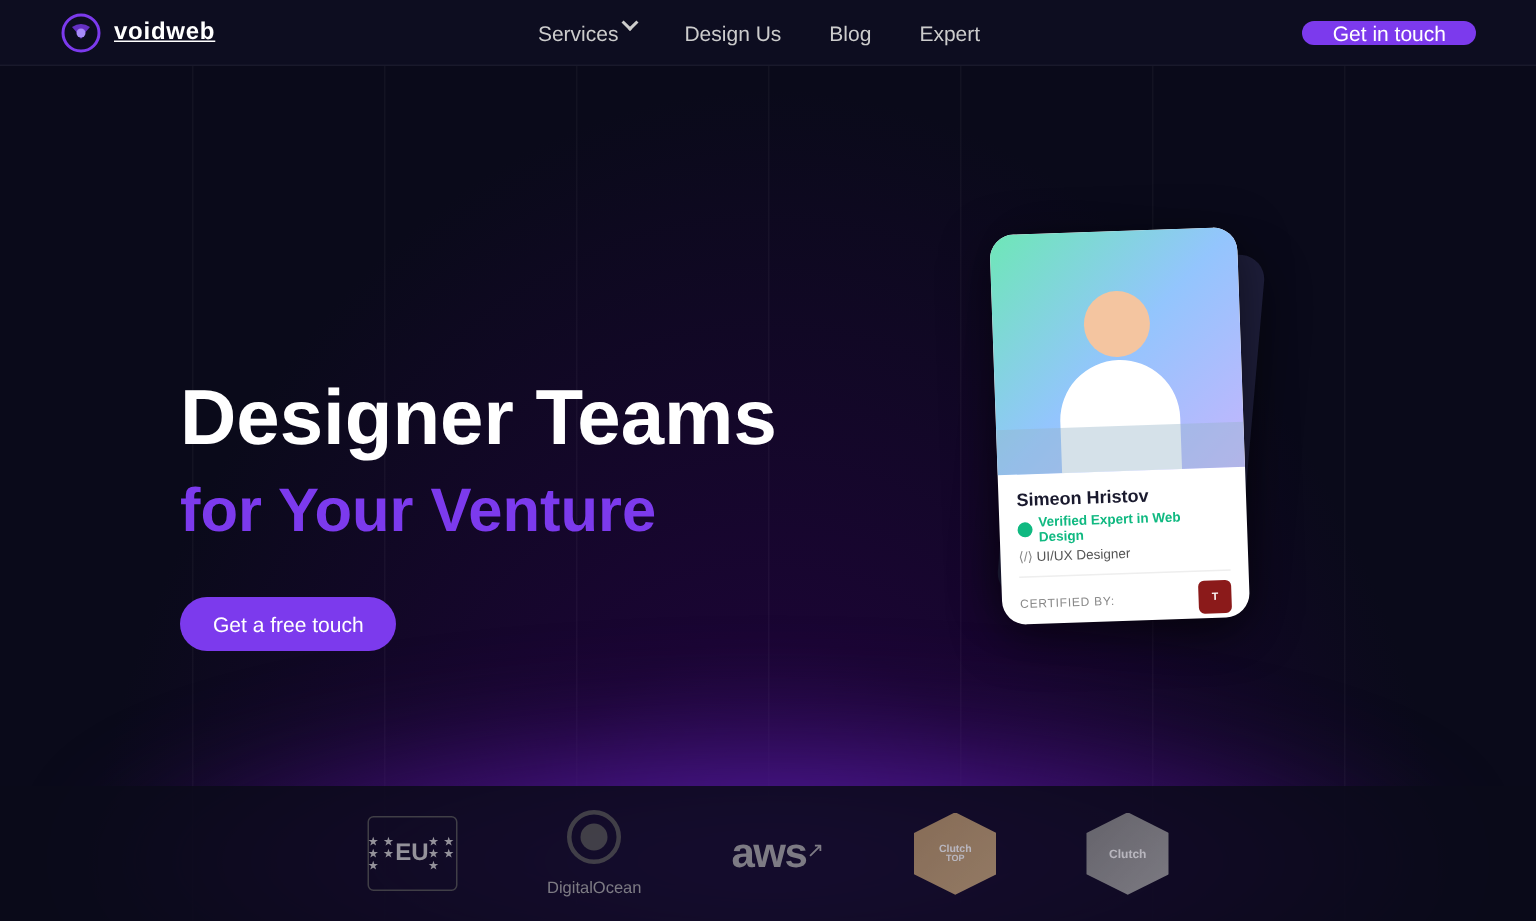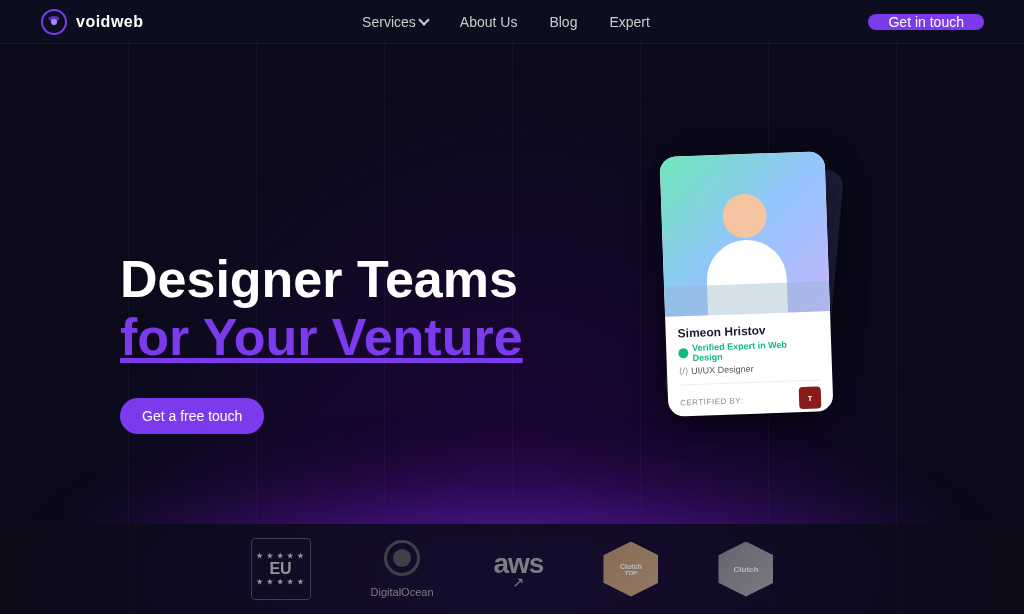--- a/index.html
+++ b/index.html
@@ -32,32 +32,32 @@
     }
     .nav-logo-icon {
       width: 28px;
       height: 28px;
     }
     .nav-logo-text {
       color: #fff;
       font-size: 16px;
       font-weight: 600;
       letter-spacing: 0.5px;
+      text-decoration: underline;
     }
     .nav-links {
       display: flex;
       align-items: center;
       gap: 32px;
     }
     .nav-link {
       color: #ccc;
       font-size: 14px;
       cursor: pointer;
       display: flex;
-      align-items: center;
       gap: 4px;
     }
     .nav-cta {
       background: #7c3aed;
       color: #fff;
       border: none;
       padding: 0 20px;
       border-radius: 20px;
       font-size: 14px;
       cursor: pointer;
@@ -118,23 +118,22 @@
     }
 
     .hero-title {
       font-size: 52px;
       font-weight: 800;
       line-height: 1.1;
       color: #fff;
     }
     .hero-title-accent {
       color: #7c3aed;
-      font-size: 52px;
+      font-size: 41px;
       font-weight: 800;
-      text-decoration: underline;
     }
 
     .hero-subtitle {
       margin-top: 20px;
       font-size: 14px;
       color: #aaa;
       line-height: 1.6;
       max-width: 370px;
     }
 
@@ -305,27 +304,27 @@
     }
     .logo-item {
       display: flex;
       flex-direction: column;
       align-items: center;
       gap: 6px;
       opacity: 0.7;
     }
     .logo-eu {
       width: 60px;
-      height: 62px;
+      height: 50px;
       border: 1px solid #555;
       border-radius: 4px;
       display: flex;
       align-items: center;
       justify-content: center;
-      flex-direction: column;
+      flex-direction: row;
       color: #ccc;
       font-size: 14px;
       font-weight: 700;
     }
     .logo-stars {
       font-size: 7px;
       letter-spacing: 1px;
       color: #ccc;
     }
     .do-icon {
@@ -413,21 +412,21 @@
     </svg>
     <span class="nav-logo-text">voidweb</span>
   </div>
 
   <div class="nav-links">
     <span class="nav-link">
       <span>Services</span>
       <span class="chevron"></span>
     </span>
     <span class="nav-link">
-      <span>About Us</span>
+      <span>Design Us</span>
     </span>
     <span class="nav-link">
       <span>Blog</span>
     </span>
     <span class="nav-link">
       <span>Expert</span>
     </span>
   </div>
 
   <button class="nav-cta">Get in touch</button>
@@ -506,21 +505,21 @@
     </div>
 
     <div class="logo-item">
       <div class="do-icon">
         <div class="do-inner"></div>
       </div>
       <span class="logo-text">DigitalOcean</span>
     </div>
 
     <div class="logo-item">
-      <div style="display:flex;flex-direction:column;align-items:center;">
+      <div style="display:flex;align-items:center;">
         <span class="logo-aws">aws</span>
         <span class="logo-aws-arrow" style="color:#aaa;font-size:14px;">↗</span>
       </div>
     </div>
 
     <div class="logo-item">
       <div class="clutch-hex">
         <span style="font-size:7px;font-weight:700;">Clutch</span>
         <span style="font-size:6px;">TOP</span>
       </div>

